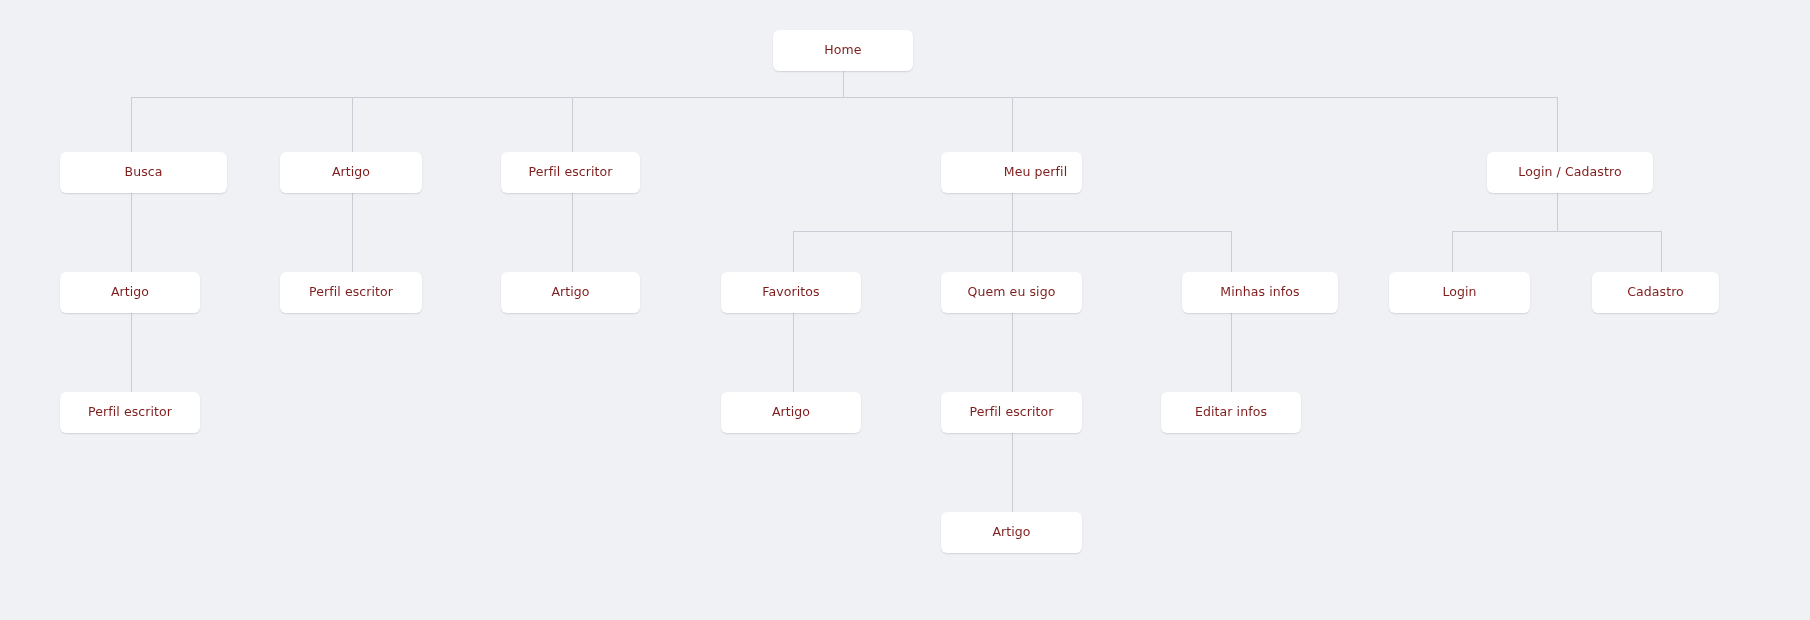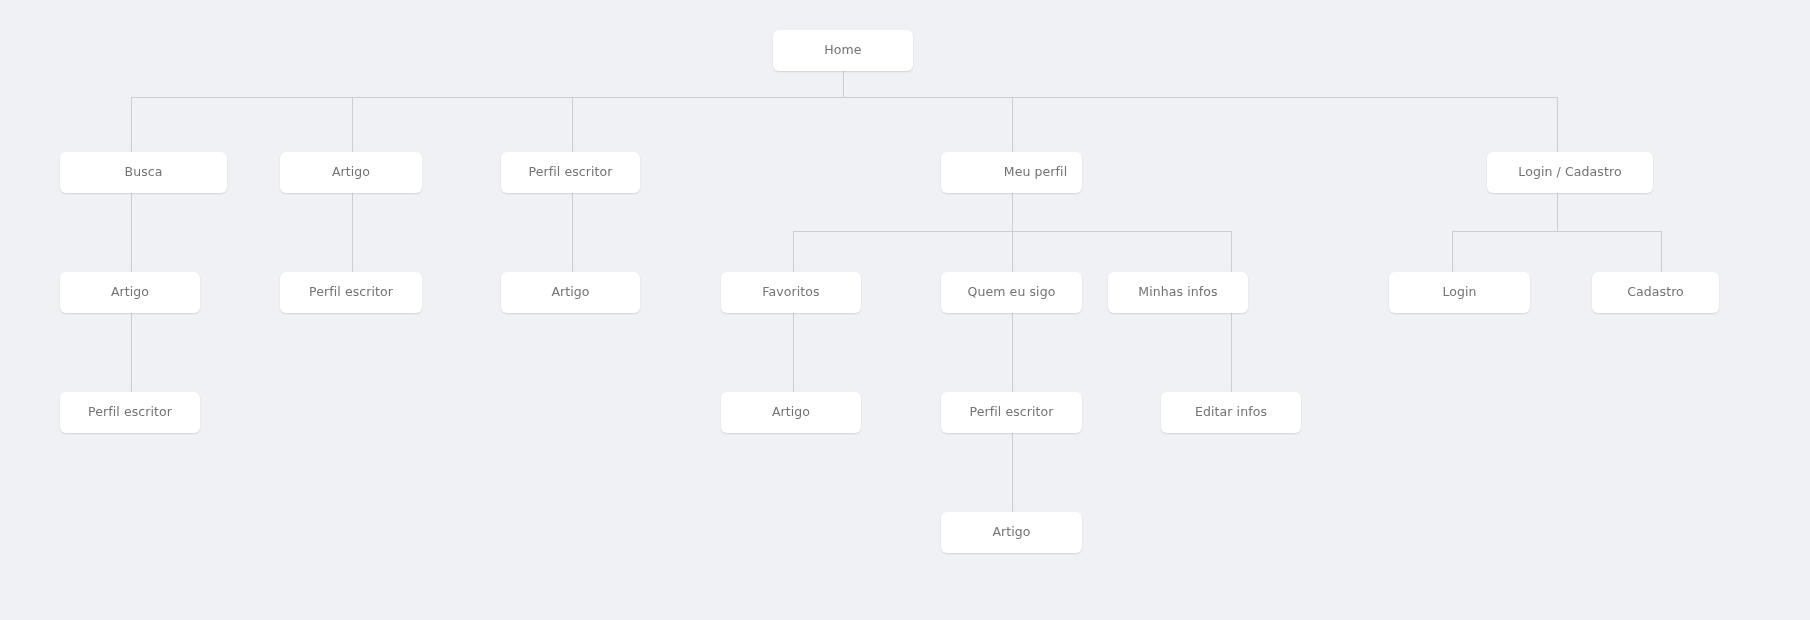--- a/index.html
+++ b/index.html
@@ -43,21 +43,21 @@
     box-shadow: 0 1px 2px rgba(32, 38, 56, 0.10),
                 0 1px 1px rgba(32, 38, 56, 0.04);
     display: flex;
     align-items: center;
     justify-content: center;
     height: 41px;
   }
   .node-label {
     font-size: 12.5px;
     line-height: 1;
-    color: #737373;
+    color: #7f1d1d;
     letter-spacing: 0.1px;
     white-space: nowrap;
     text-align: center;
     padding: 0 8px;
   }
 </style>
 </head>
 <body>
 
 <div id="canvas">
@@ -103,21 +103,21 @@
       </div>
       <div class="node" style="left: 501px; top: 272px; width: 139px;">
         <span class="node-label">Artigo</span>
       </div>
       <div class="node" style="left: 941px; top: 272px; width: 141px;">
         <span class="node-label">Quem eu sigo</span>
       </div>
       <div class="node" style="left: 721px; top: 272px; width: 140px;">
         <span class="node-label">Favoritos</span>
       </div>
-      <div class="node" style="left: 1108px; top: 272px; width: 140px;">
+      <div class="node" style="left: 1182px; top: 272px; width: 156px;">
         <span class="node-label">Minhas infos</span>
       </div>
       <div class="node" style="left: 1381px; top: 272px; width: 141px; margin-left: 8px;">
         <span class="node-label">Login</span>
       </div>
       <div class="node" style="left: 1592px; top: 272px; width: 127px;">
         <span class="node-label">Cadastro</span>
       </div>
       <div class="node" style="left: 60px; top: 392px; width: 140px;">
         <span class="node-label">Perfil escritor</span>

